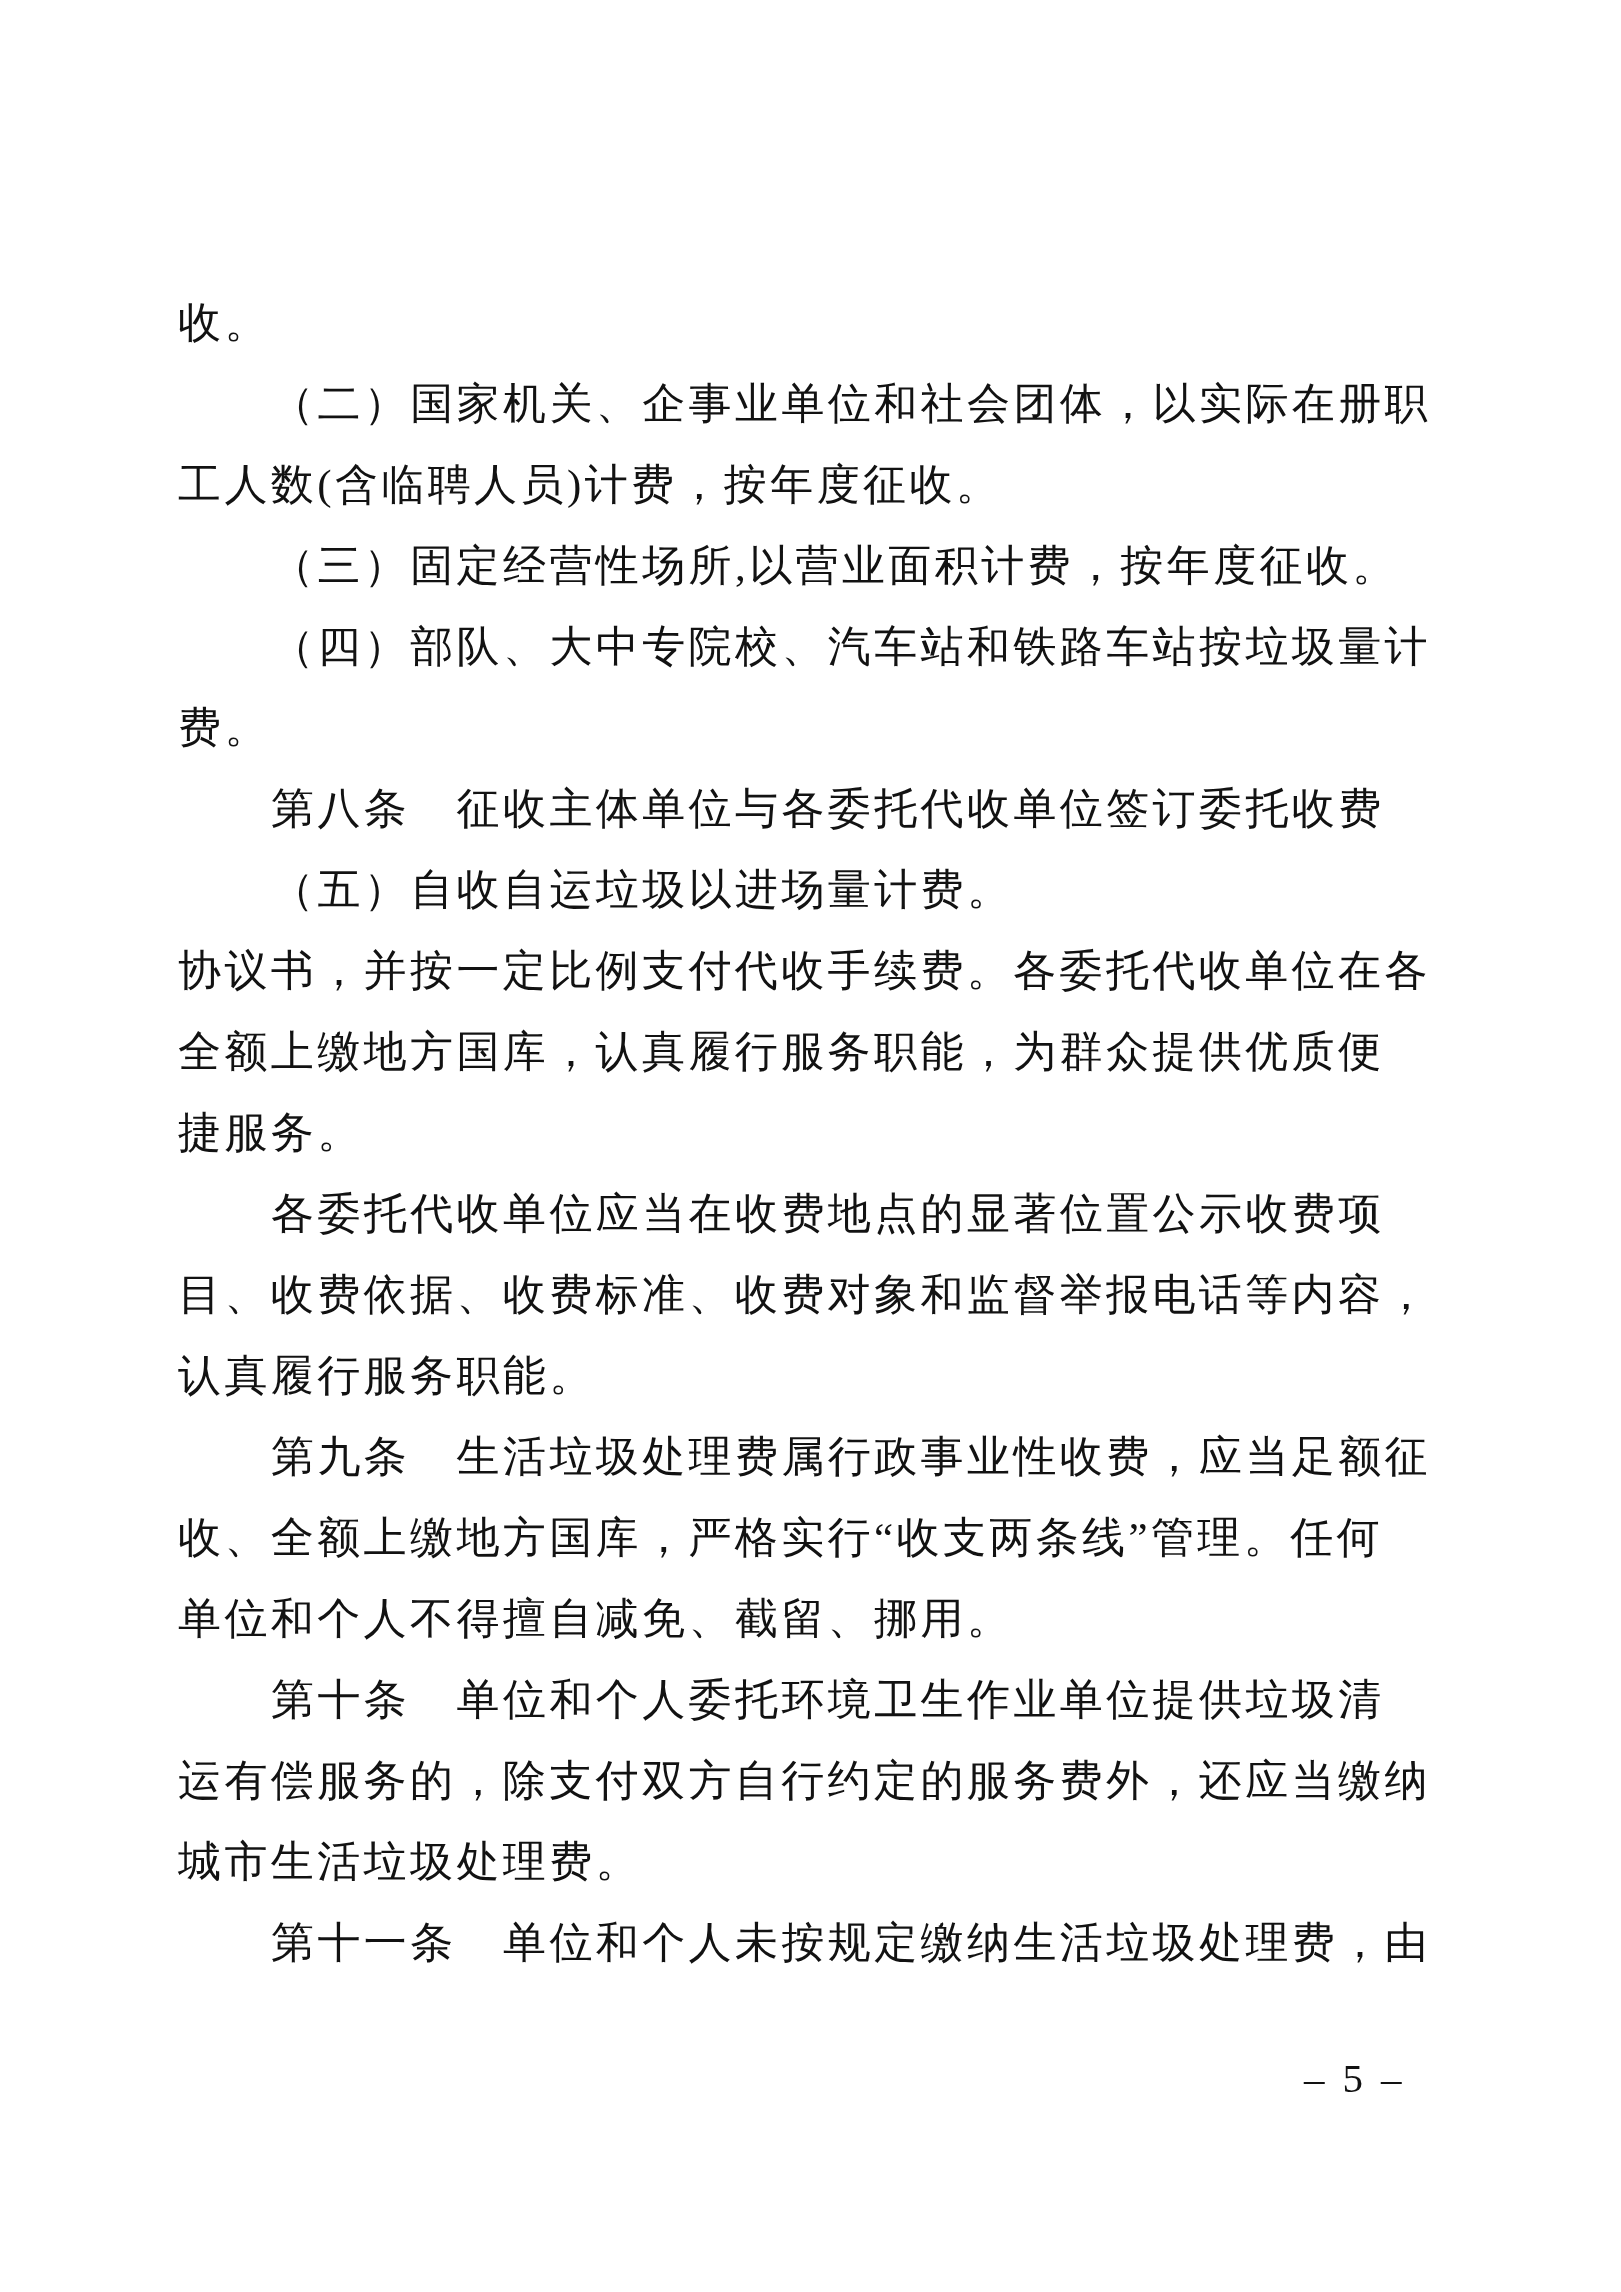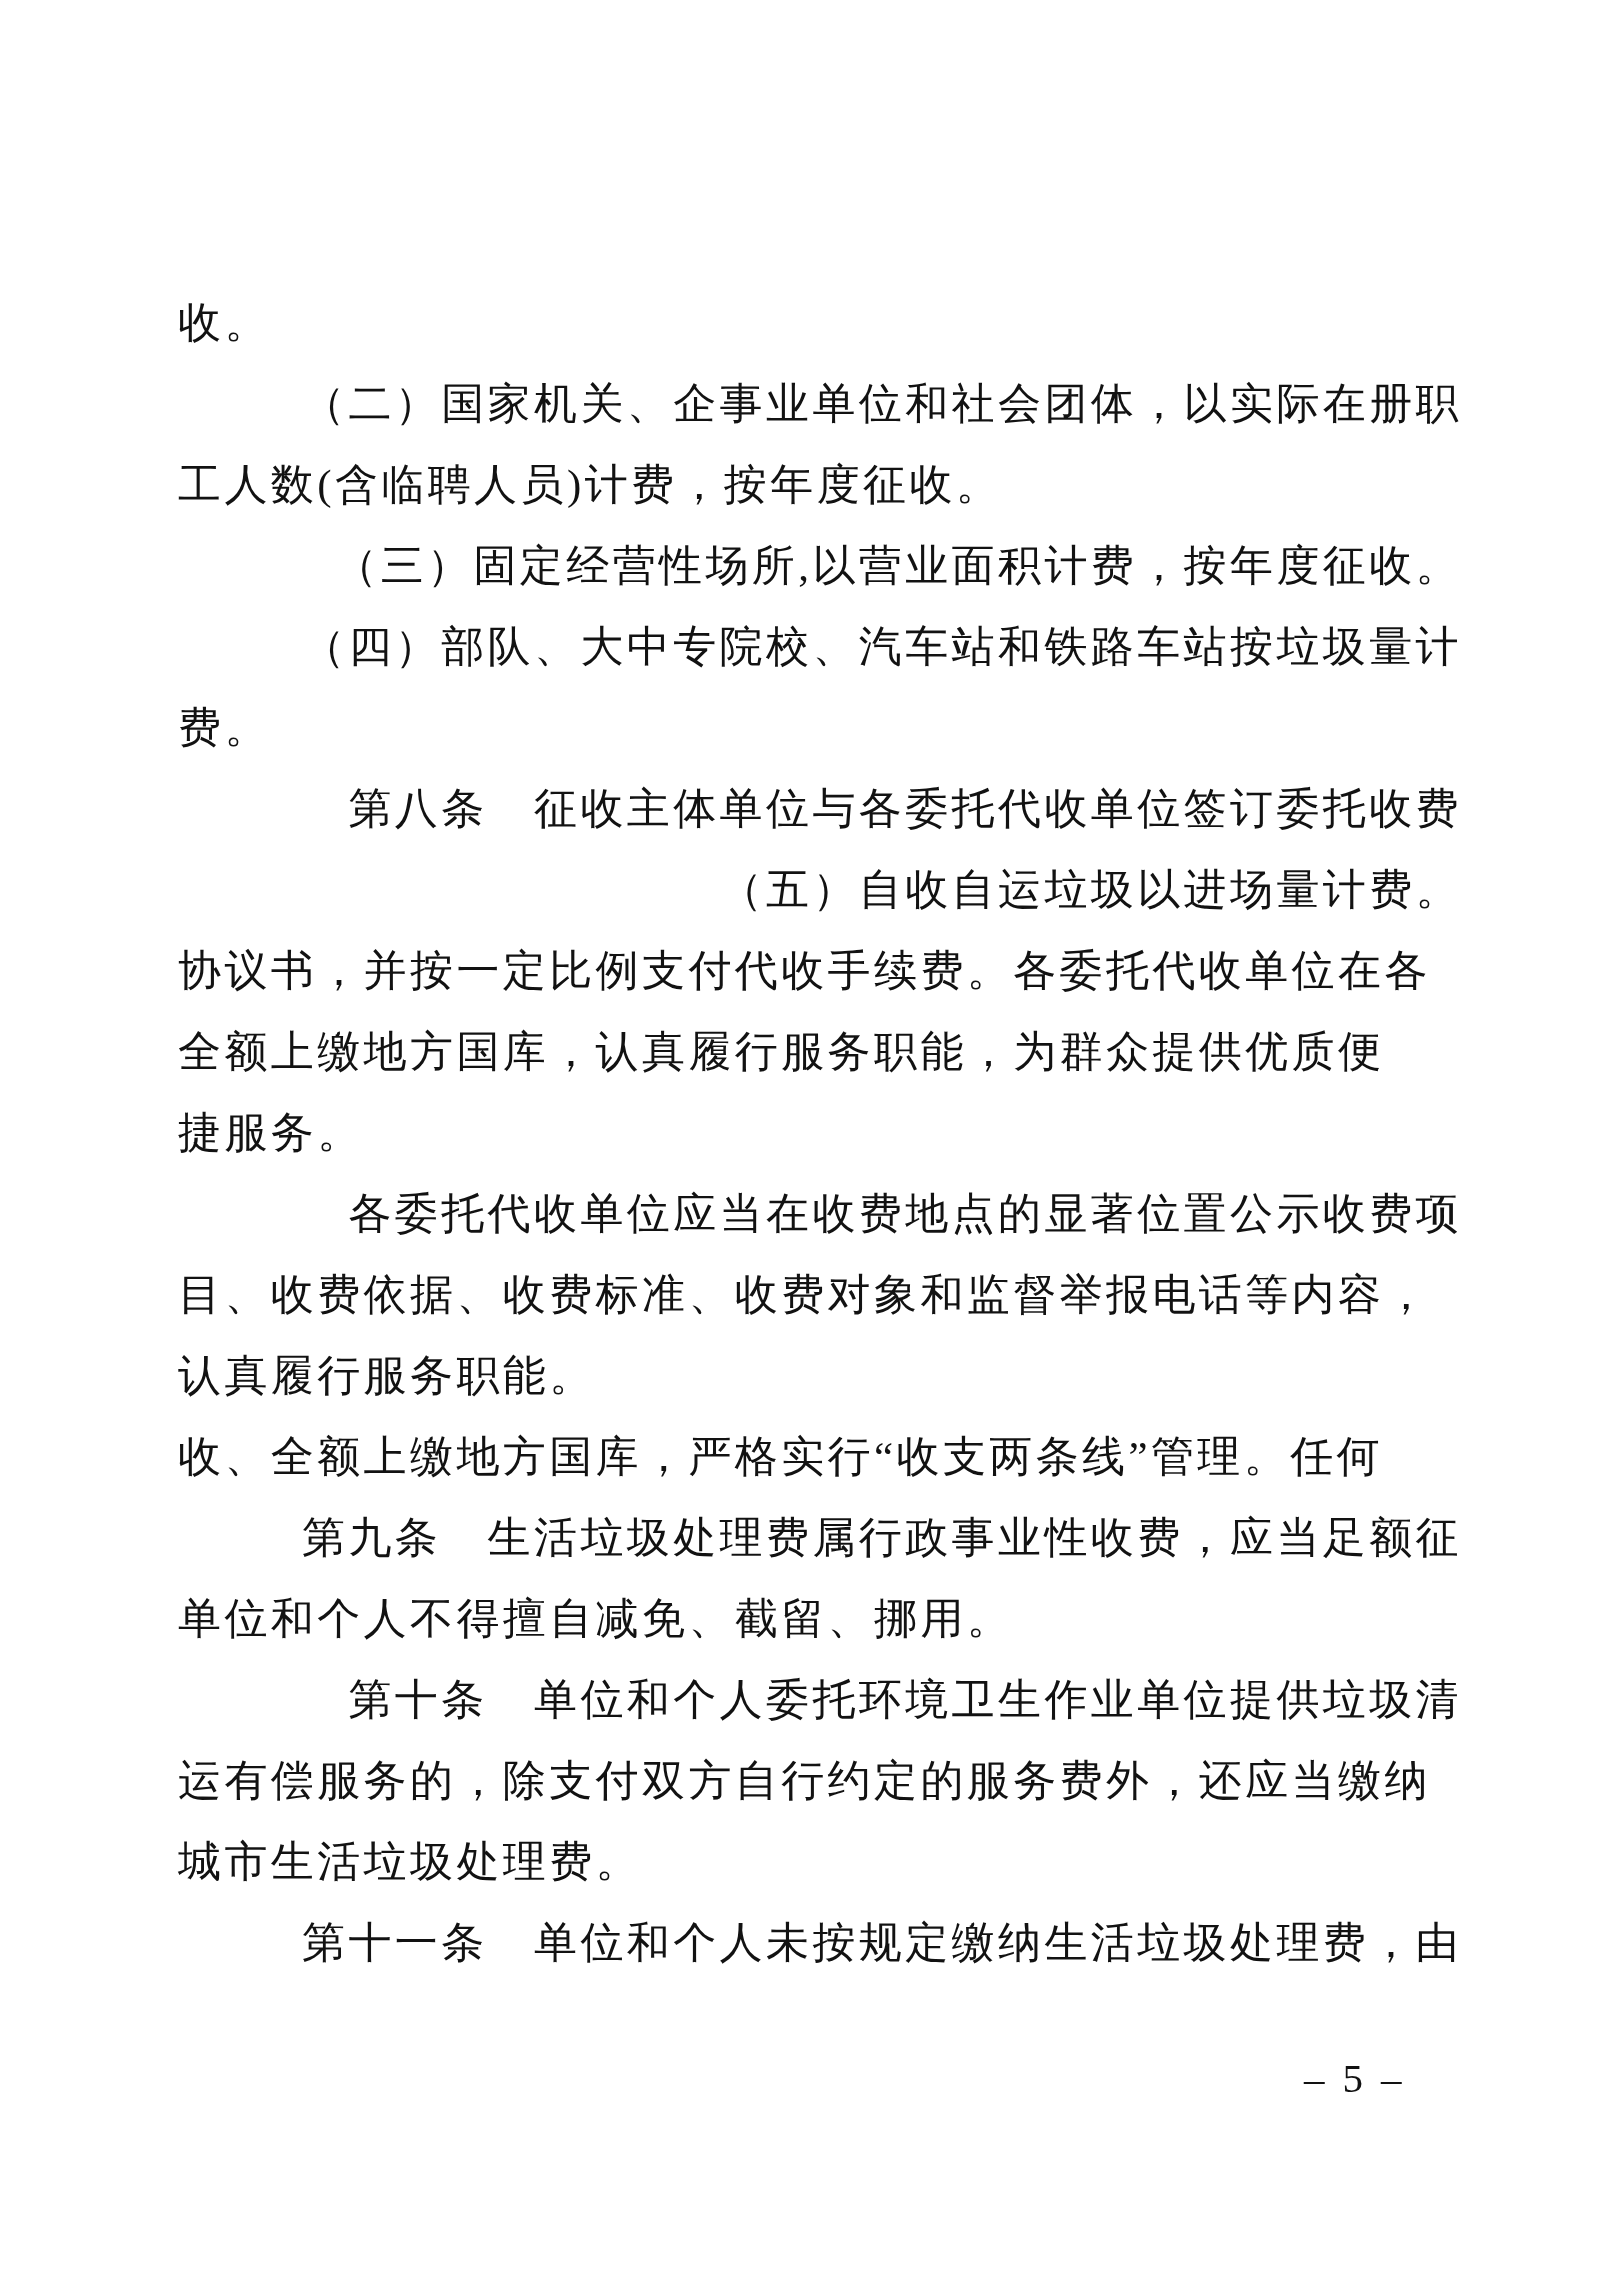--- a/index.html
+++ b/index.html
@@ -25,21 +25,21 @@
   }
   .doc-line {
     font-size: 43px;
     letter-spacing: 3.4px;
     line-height: 81px;
     height: 81px;
     white-space: nowrap;
     font-weight: 400;
   }
   .indent-0 { padding-left: 0; }
-  .indent-2 { padding-left: 93px; text-align: right; }
+  .indent-2 { padding-left: 93px; }
   .page-number {
     position: absolute;
     left: 1304px;
     top: 2054px;
     font-size: 41px;
     letter-spacing: 3.9px;
     line-height: 49px;
     white-space: nowrap;
     font-weight: 400;
   }
@@ -56,22 +56,22 @@
       <div class="doc-line indent-2">（四）部队、大中专院校、汽车站和铁路车站按垃圾量计</div>
       <div class="doc-line indent-0">费。</div>
       <div class="doc-line indent-2">第八条　征收主体单位与各委托代收单位签订委托收费</div>
       <div class="doc-line indent-2">（五）自收自运垃圾以进场量计费。</div>
       <div class="doc-line indent-0">协议书，并按一定比例支付代收手续费。各委托代收单位在各</div>
       <div class="doc-line indent-0">全额上缴地方国库，认真履行服务职能，为群众提供优质便</div>
       <div class="doc-line indent-0">捷服务。</div>
       <div class="doc-line indent-2">各委托代收单位应当在收费地点的显著位置公示收费项</div>
       <div class="doc-line indent-0">目、收费依据、收费标准、收费对象和监督举报电话等内容，</div>
       <div class="doc-line indent-0">认真履行服务职能。</div>
+      <div class="doc-line indent-2">第九条　生活垃圾处理费属行政事业性收费，应当足额征</div>
       <div class="doc-line indent-0">收、全额上缴地方国库，严格实行“收支两条线”管理。任何</div>
-      <div class="doc-line indent-2">第九条　生活垃圾处理费属行政事业性收费，应当足额征</div>
       <div class="doc-line indent-0">单位和个人不得擅自减免、截留、挪用。</div>
       <div class="doc-line indent-2">第十条　单位和个人委托环境卫生作业单位提供垃圾清</div>
       <div class="doc-line indent-0">运有偿服务的，除支付双方自行约定的服务费外，还应当缴纳</div>
       <div class="doc-line indent-0">城市生活垃圾处理费。</div>
       <div class="doc-line indent-2">第十一条　单位和个人未按规定缴纳生活垃圾处理费，由</div>
     </section>
   <div class="page-number">– 5 –</div>
 </div>
 
 

